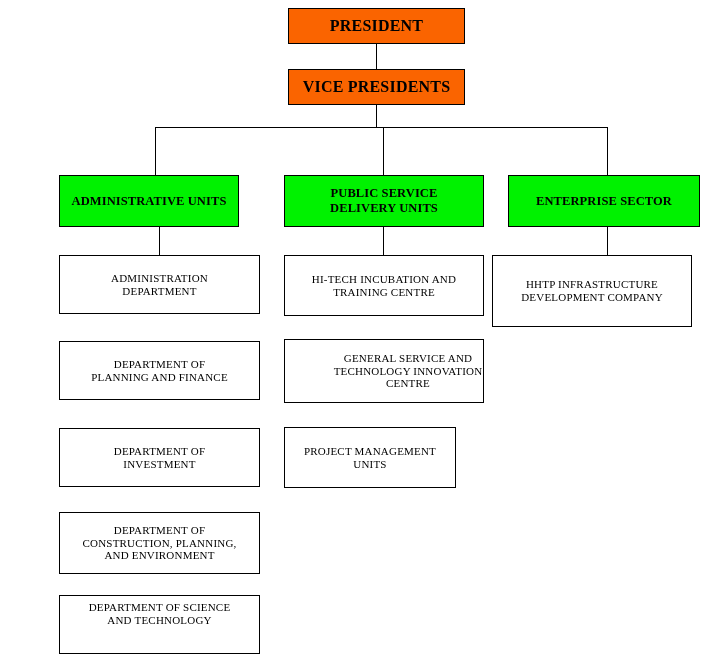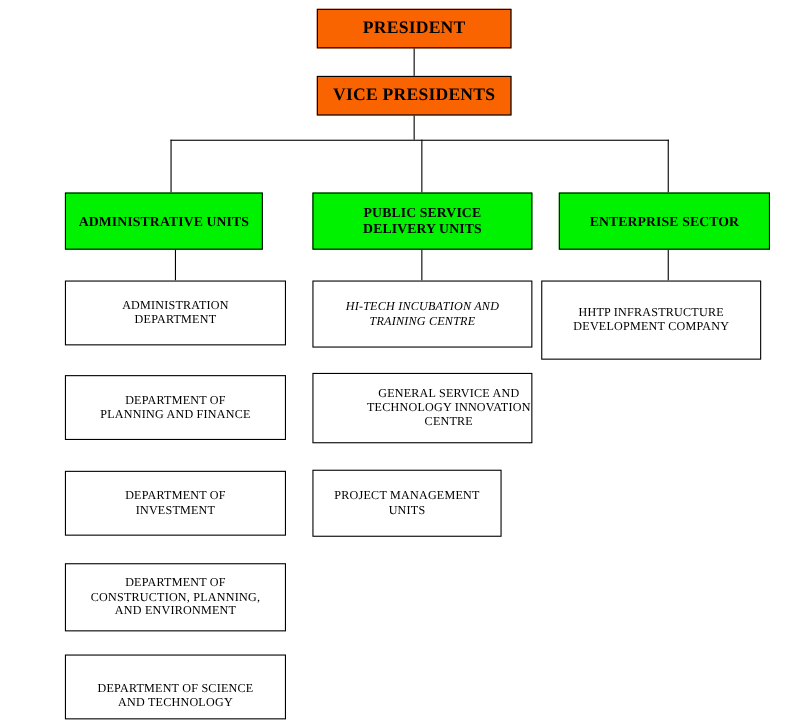--- a/index.html
+++ b/index.html
@@ -27,21 +27,21 @@
     border: 1px solid #000000;
     display: flex;
     align-items: center;
     justify-content: center;
     text-align: center;
     line-height: 1.18;
     white-space: pre-line;
   }
   .node.top-aligned {
     align-items: flex-start;
-    padding-top: 24px;
+    padding-top: 5px;
   }
 
   
   .node.tier-exec {
     background: #fa6400;
     font-weight: bold;
     font-size: 16px;
     letter-spacing: 0.2px;
     border-width: 1px;
   }
@@ -124,21 +124,21 @@
     <span>DEPARTMENT OF
 CONSTRUCTION, PLANNING,
 AND ENVIRONMENT</span>
   </div>
 
   <div class="node tier-unit top-aligned" style="left:59px; top:595px; width:201px; height:59px;">
     <span>DEPARTMENT OF SCIENCE
 AND TECHNOLOGY</span>
   </div>
 
-  <div class="node tier-unit" style="left:284px; top:255px; width:200px; height:61px;font-style:italic;">
+  <div class="node tier-unit" style="left:284px; top:255px; width:200px; height:61px;">
     <span>HI-TECH INCUBATION AND
 TRAINING CENTRE</span>
   </div>
 
   <div class="node tier-unit" style="left:284px; top:339px; width:200px; height:64px;padding-left:48px;">
     <span>GENERAL SERVICE AND
 TECHNOLOGY INNOVATION
 CENTRE</span>
   </div>
 

